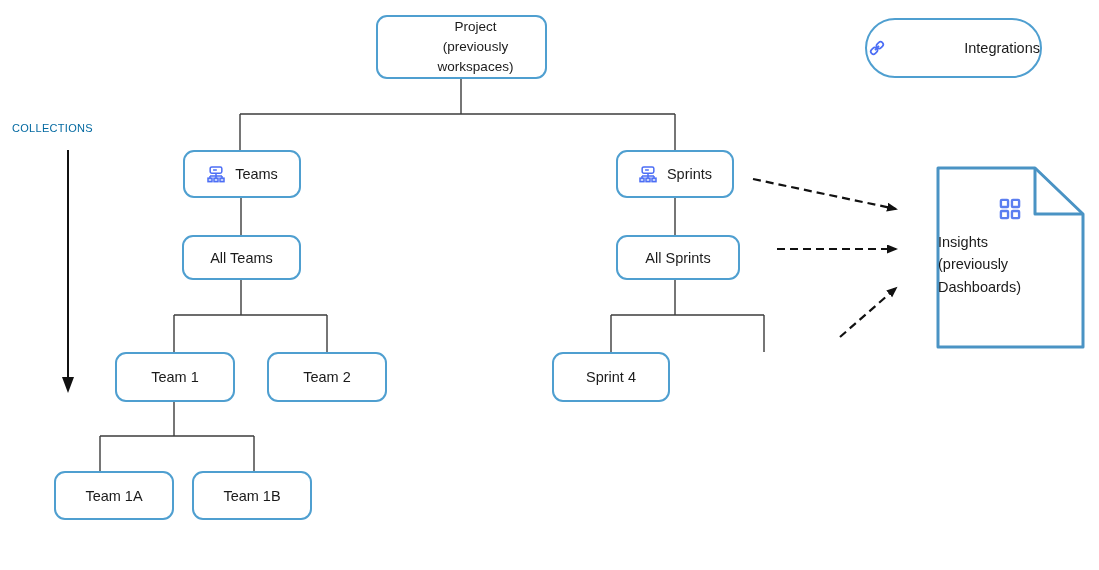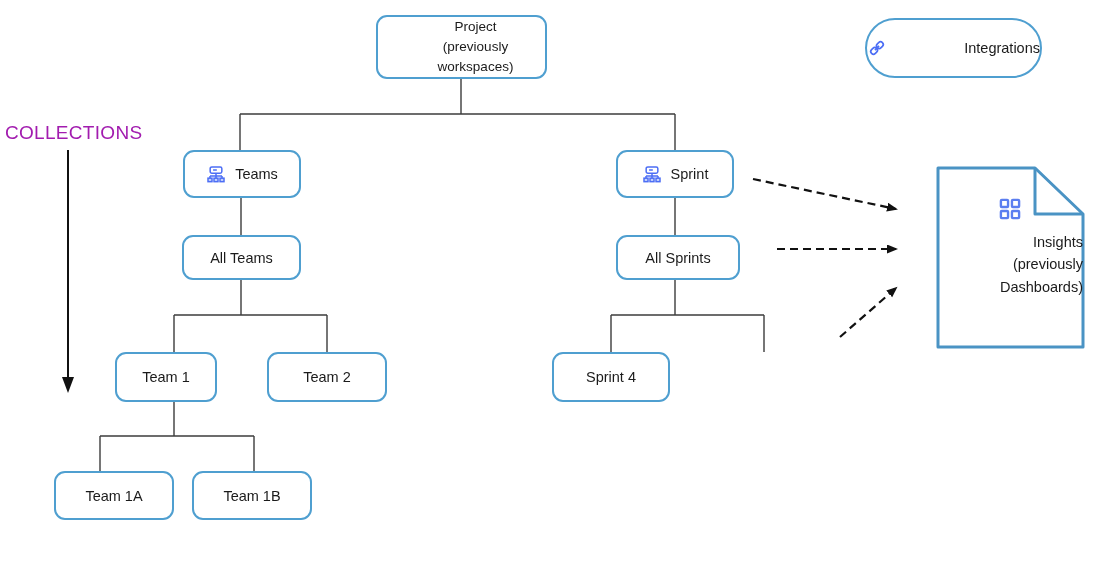--- a/index.html
+++ b/index.html
@@ -8,26 +8,26 @@
   .layer { position:absolute; left:0; top:0; pointer-events:none; }
   .node {
     position:absolute; box-sizing:border-box; background:#fff;
     border:2px solid #4f9fd0; border-radius:11px;
     display:flex; align-items:center; justify-content:center; gap:9px;
     font-size:14.5px; color:#1b1b1b; text-align:center;
   }
   .pill { border-radius:30px;justify-content:space-between; }
   .stack { line-height:1.5; font-size:13.5px;margin-left:28px; }
   .collections {
-    position:absolute; left:5px; top:122px; font-size:19px;
-    letter-spacing:0.3px; color:#a21caf; white-space:nowrap;
+    position:absolute; left:12px; top:122px; font-size:11px;
+    letter-spacing:0.3px; color:#0369a1; white-space:nowrap;
   }
   .doc-text {
     position:absolute; left:938px; top:231px; width:145px;
-    text-align:right; font-size:14.5px; line-height:1.55; color:#1b1b1b;
+    text-align:left; font-size:14.5px; line-height:1.55; color:#1b1b1b;
   }
   .icon { display:flex; align-items:center; justify-content:center; }
 </style>
 </head>
 <body>
 
 <div class="canvas">
 
   <svg class="layer" width="1099" height="570" viewBox="0 0 1099 570">
     <defs>
@@ -77,32 +77,32 @@
     <span class="icon">
       <svg width="20" height="20" viewBox="0 0 24 24" fill="none" stroke="#4c6ef5" stroke-width="1.8">
         <rect x="5" y="3.5" width="14" height="7.5" rx="2"></rect>
         <line x1="8.5" y1="7.2" x2="13" y2="7.2"></line>
         <path d="M12,11 V14.5 M4.8,14.5 H19.2 M4.8,14.5 V17 M12,14.5 V17 M19.2,14.5 V17"></path>
         <rect x="2.4" y="17" width="4.8" height="4.2" fill="#c9d5fb"></rect>
         <rect x="9.6" y="17" width="4.8" height="4.2" fill="#c9d5fb"></rect>
         <rect x="16.8" y="17" width="4.8" height="4.2" fill="#c9d5fb"></rect>
       </svg>
     </span>
-    <span>Sprint</span>
+    <span>Sprints</span>
   </div>
 
   <div class="node" style="left:182px;top:235px;width:119px;height:45px">
     <span>All Teams</span>
   </div>
 
   <div class="node" style="left:616px;top:235px;width:124px;height:45px">
     <span>All Sprints</span>
   </div>
 
-  <div class="node" style="left:115px;top:352px;width:102px;height:50px">
+  <div class="node" style="left:115px;top:352px;width:120px;height:50px">
     <span>Team 1</span>
   </div>
   <div class="node" style="left:267px;top:352px;width:120px;height:50px">
     <span>Team 2</span>
   </div>
 
   <div class="node" style="left:552px;top:352px;width:118px;height:50px">
     <span>Sprint 4</span>
   </div>
 

